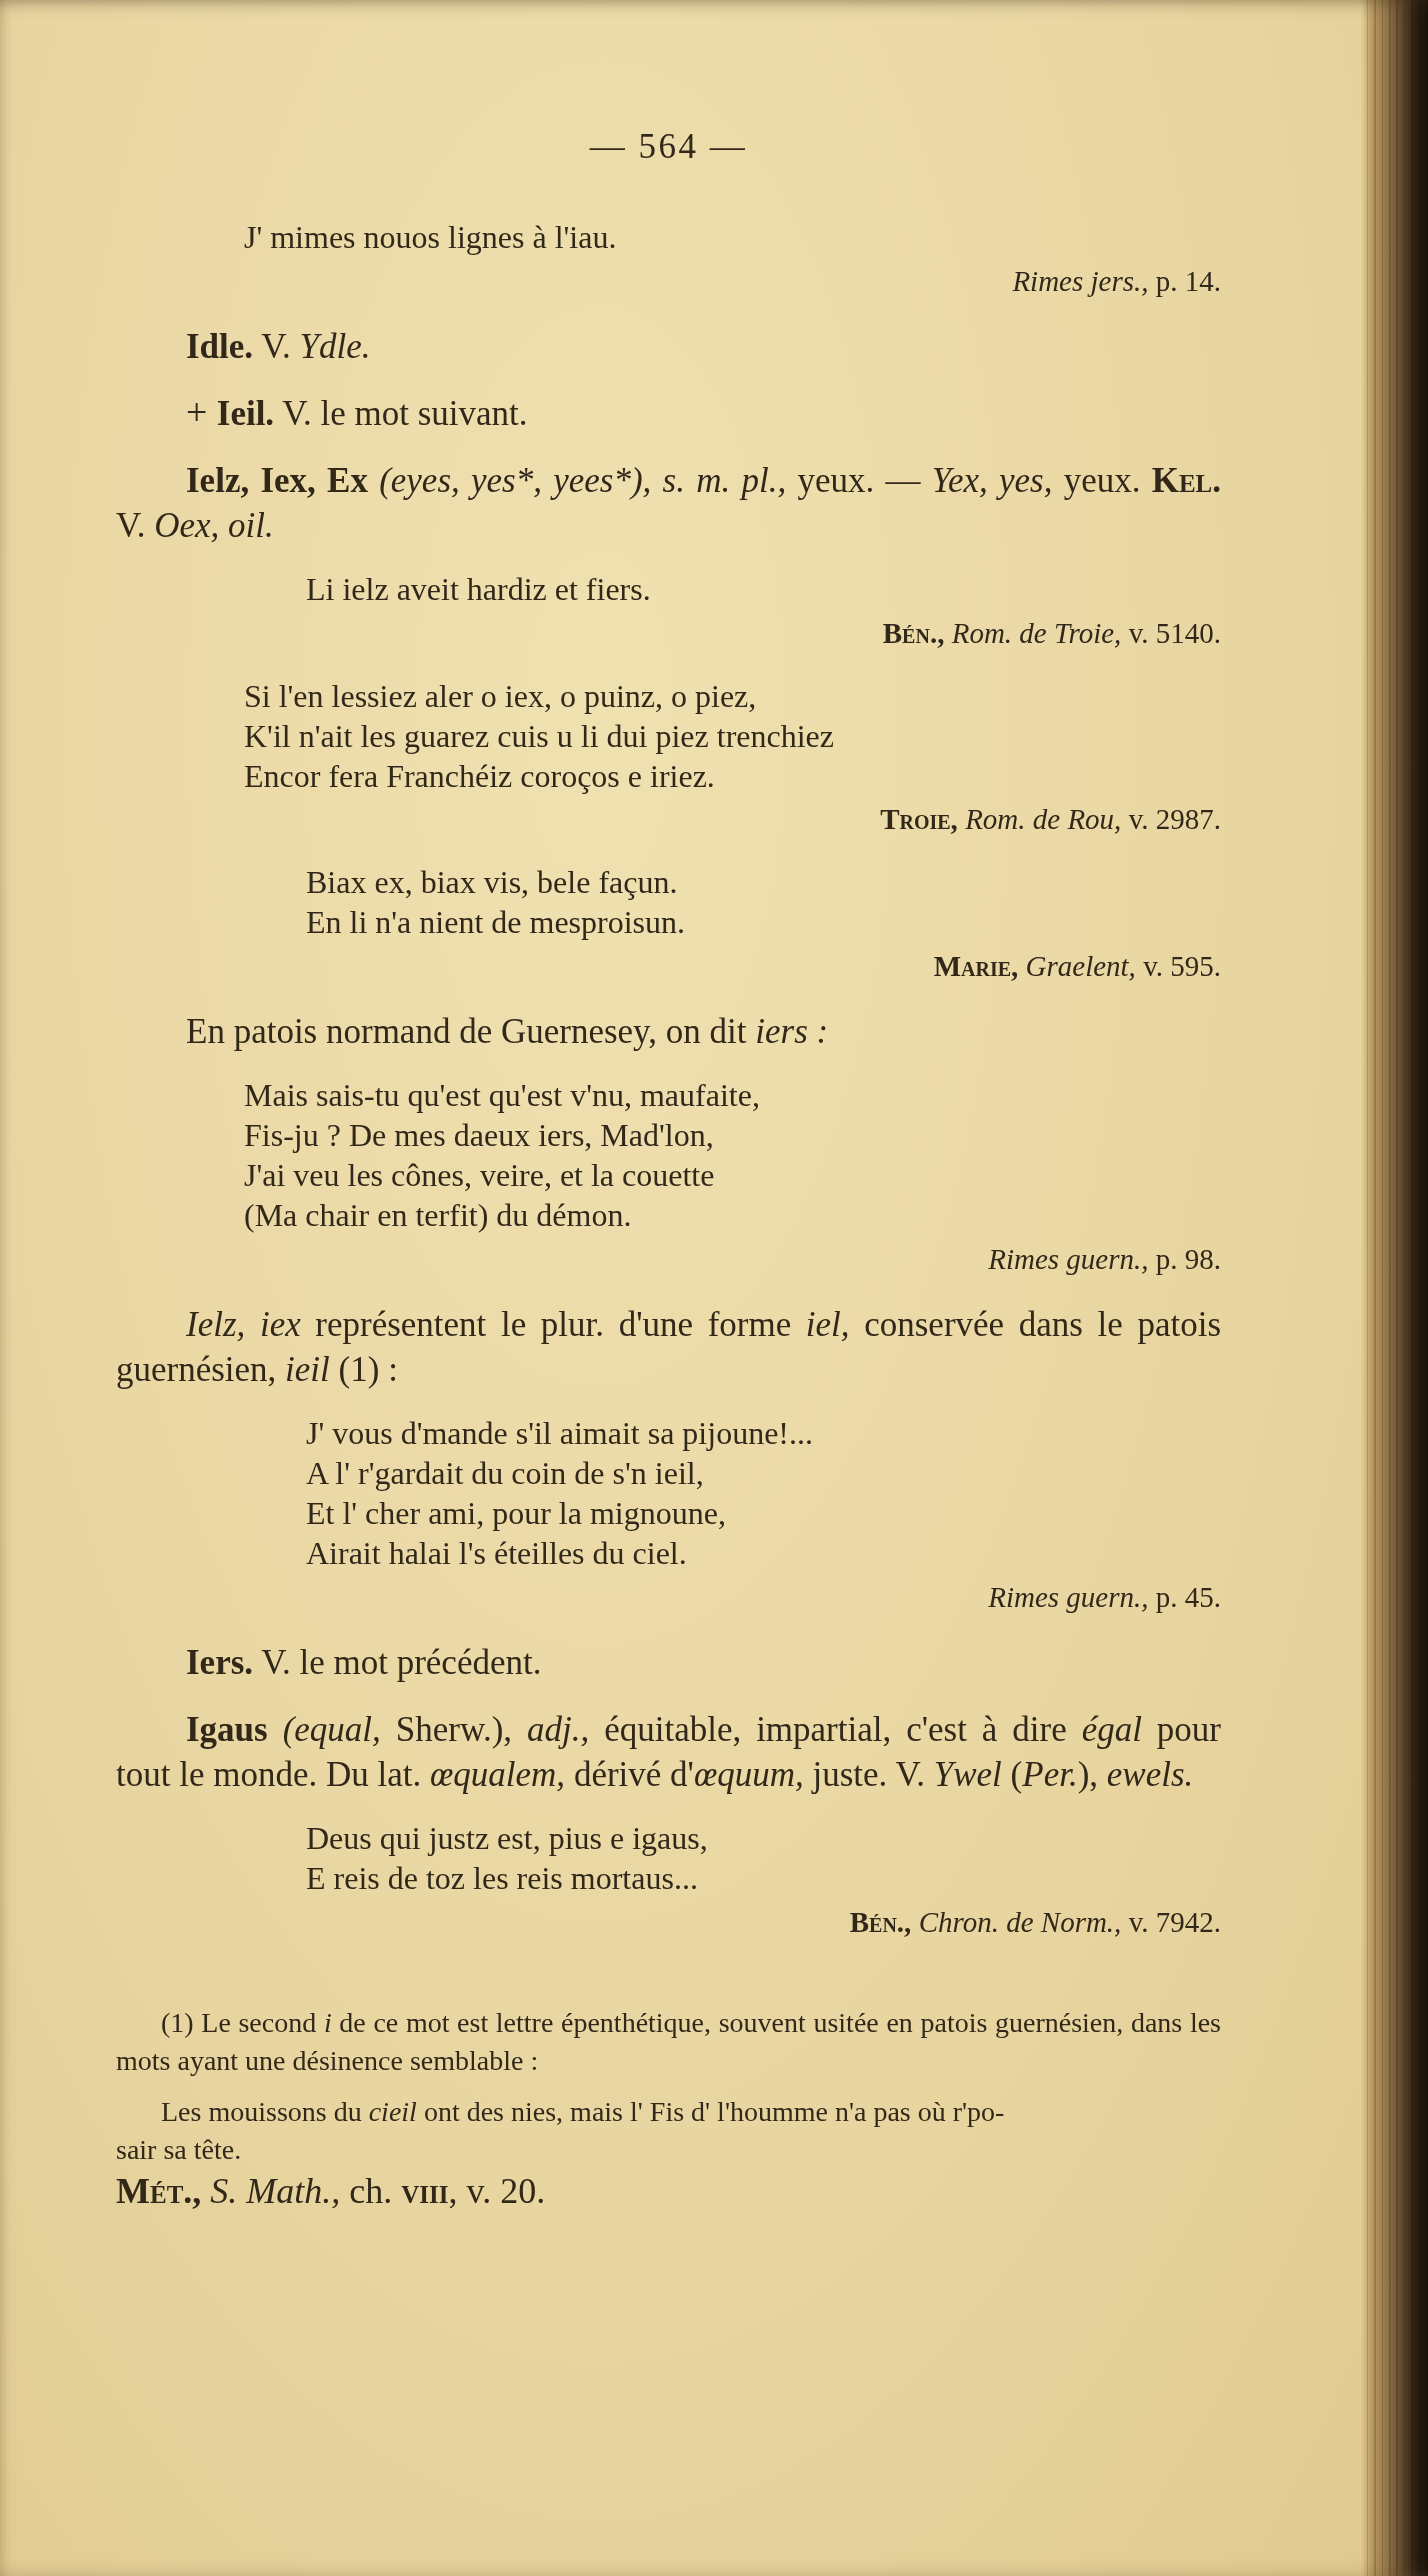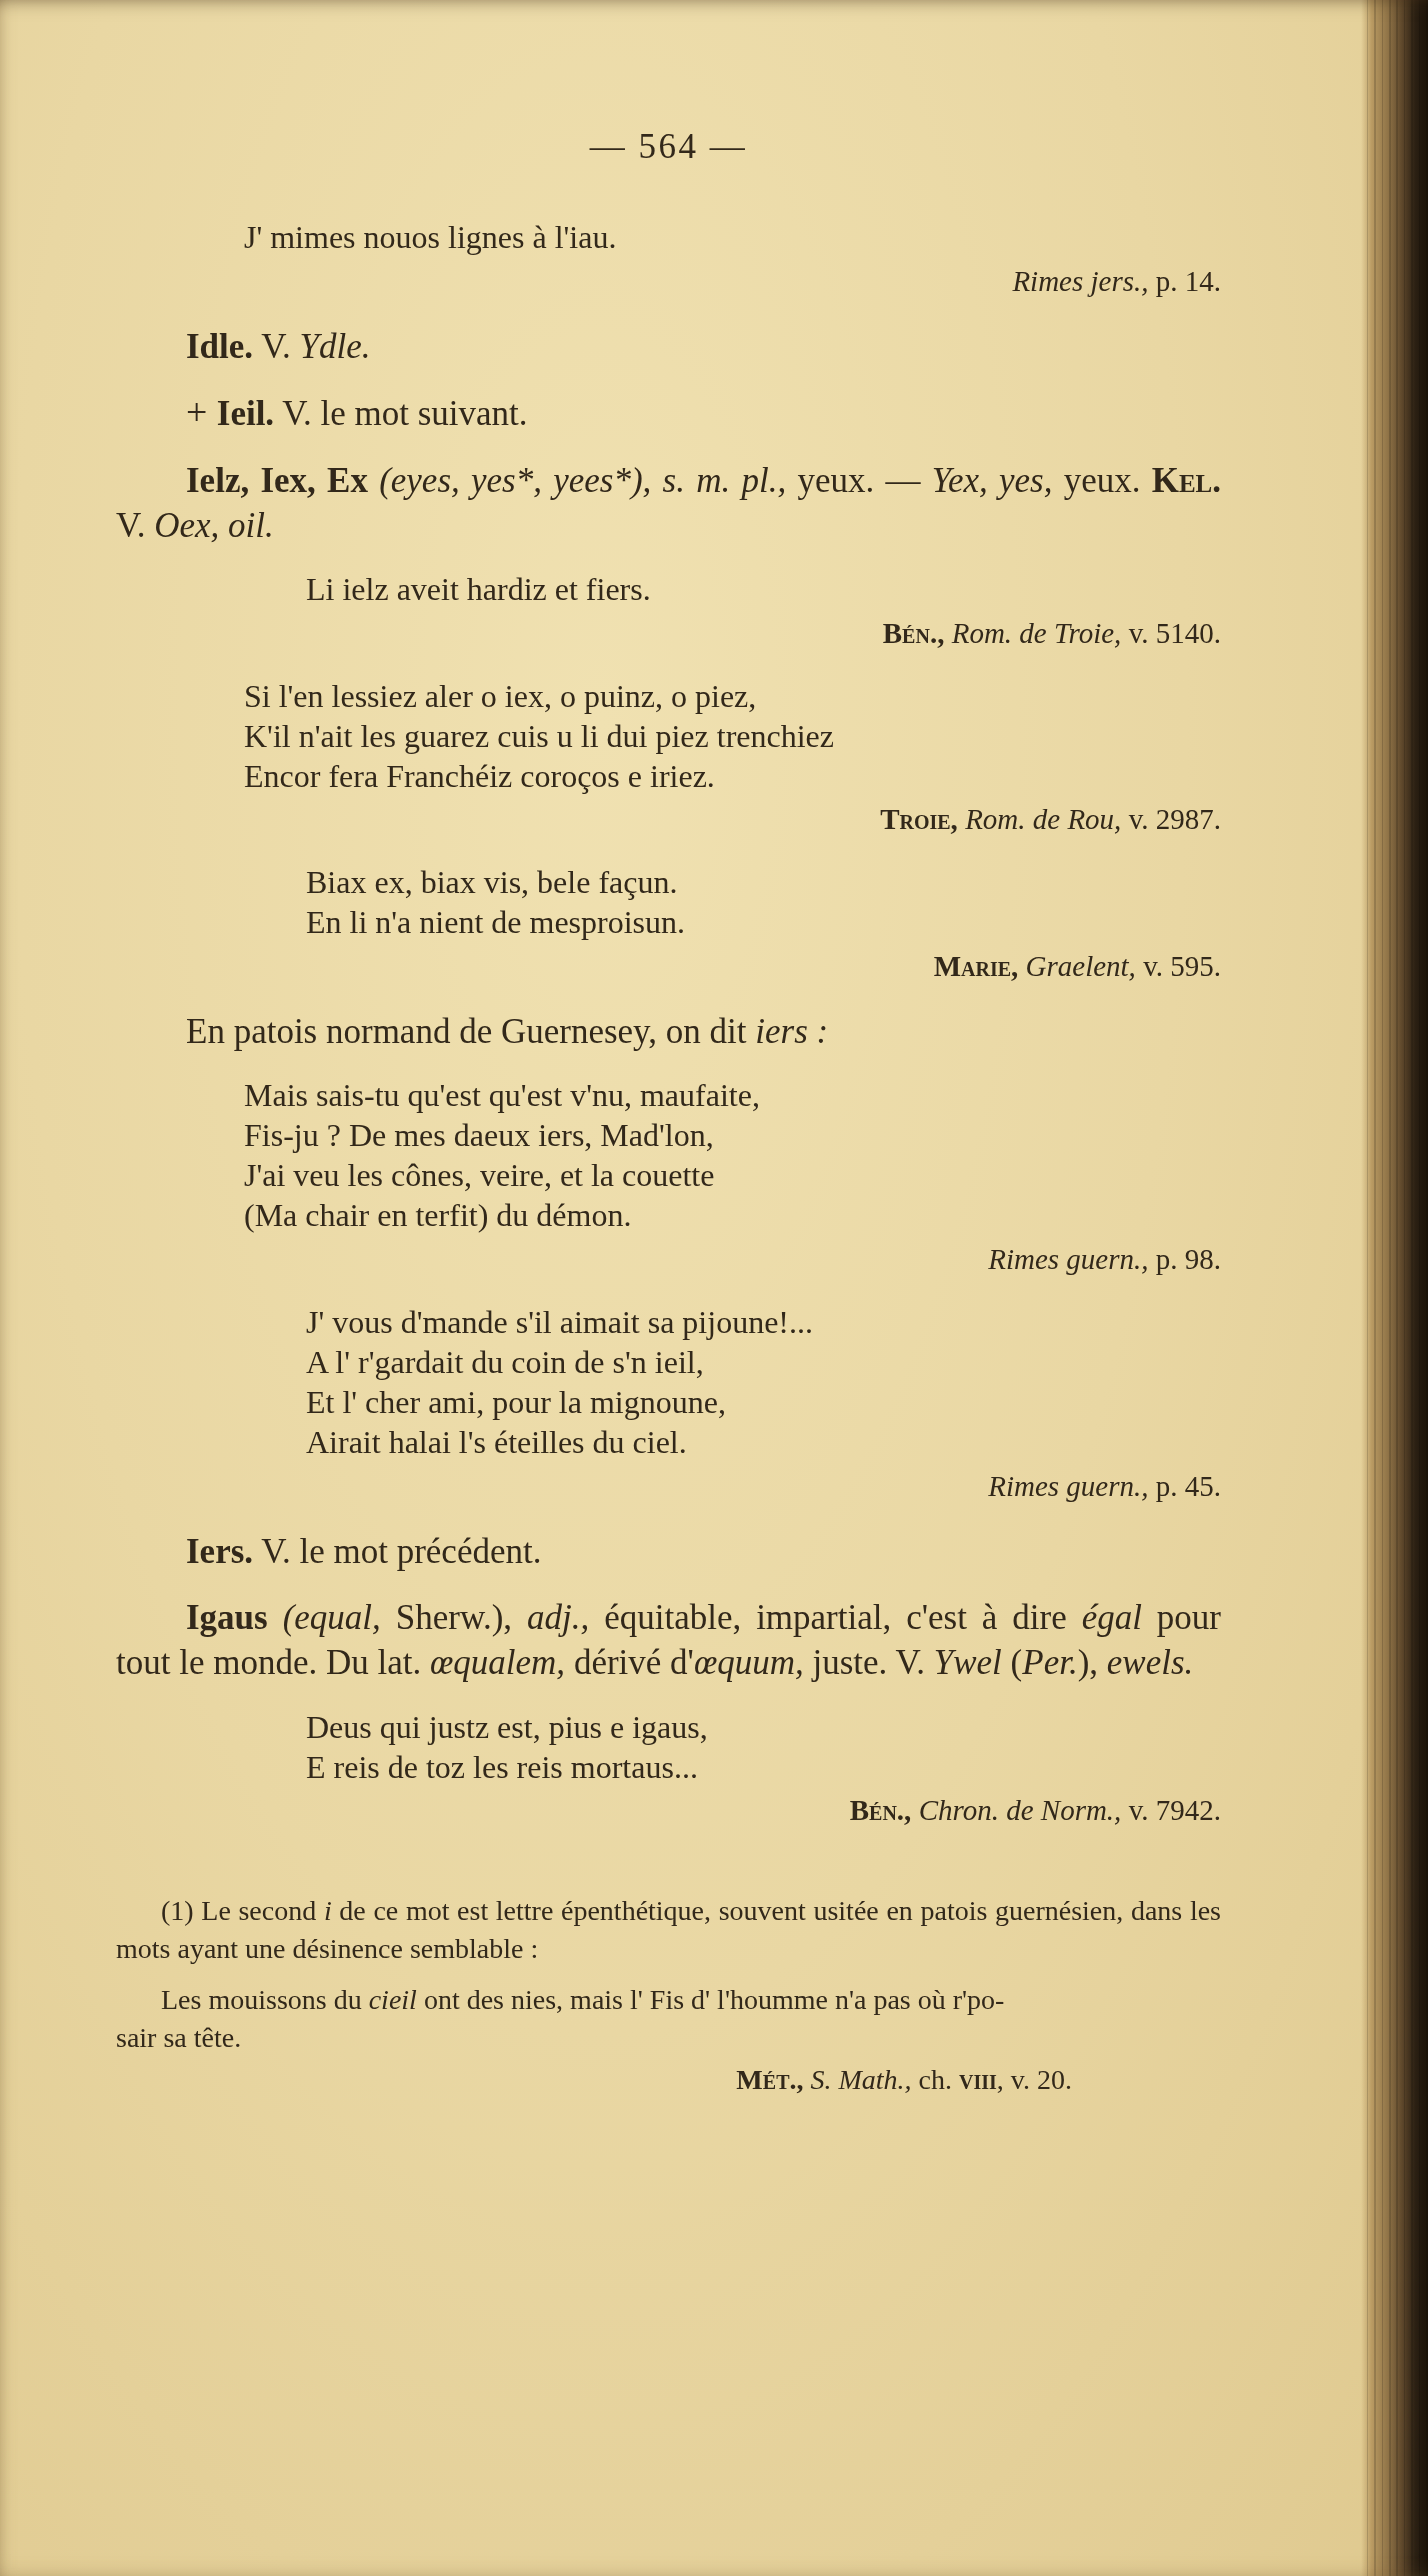--- a/index.html
+++ b/index.html
@@ -28,21 +28,21 @@
   .ind-a{margin-left:190px;}
   .ind-b{margin-left:128px;}
   .attribution{font-size:29px;line-height:35px;text-align:right;margin:6.6px 0 25px 0;}
   .bold{font-weight:700;}
   .it{font-style:italic;}
   .sc{font-variant:small-caps;font-weight:bold;}
   .plus{font-size:1.08em;}
   .footnotes{margin-top:64px;font-size:28px;line-height:38px;}
   .fpara{text-indent:45px;text-align:justify;margin:0 0 13.2px 0;}
   .fquote{text-indent:45px;margin:0 0 3.3px 0;}
-  .fattr{text-align:right;margin:1.7px 149px 0 0;font-size:28px;}
+  .fattr{margin:1.7px 149px 0 0;font-size:36px;}
 </style>
 </head>
 <body>
 
 <div class="content">
 
   <div class="page-number">— 564 —</div>
 
   <section>
     <div class="verse ind-b">J' mimes nouos lignes à l'iau.</div>
@@ -76,20 +76,21 @@
   <p class="para"><span>En patois normand de Guernesey, on dit </span><span class="it">iers :</span></p>
 
   <section>
     <div class="verse ind-b">Mais sais-tu qu'est qu'est v'nu, maufaite,</div>
     <div class="verse ind-b">Fis-ju ? De mes daeux iers, Mad'lon,</div>
     <div class="verse ind-b">J'ai veu les cônes, veire, et la couette</div>
     <div class="verse ind-b">(Ma chair en terfit) du démon.</div>
     <div class="attribution"><span class="it">Rimes guern.,</span><span> p. 98.</span></div>
   </section>
 
+  <p class="para"><span class="it">Ielz, iex</span><span> représentent le plur. d'une forme </span><span class="it">iel,</span><span> conservée dans le patois guernésien, </span><span class="it">ieil</span><span> (1) :</span></p>
 
   <section>
     <div class="verse ind-a">J' vous d'mande s'il aimait sa pijoune!...</div>
     <div class="verse ind-a">A l' r'gardait du coin de s'n ieil,</div>
     <div class="verse ind-a">Et l' cher ami, pour la mignoune,</div>
     <div class="verse ind-a">Airait halai l's éteilles du ciel.</div>
     <div class="attribution"><span class="it">Rimes guern.,</span><span> p. 45.</span></div>
   </section>
 
   <p class="entry"><span class="bold">Iers.</span><span> V. le mot précédent.</span></p>

